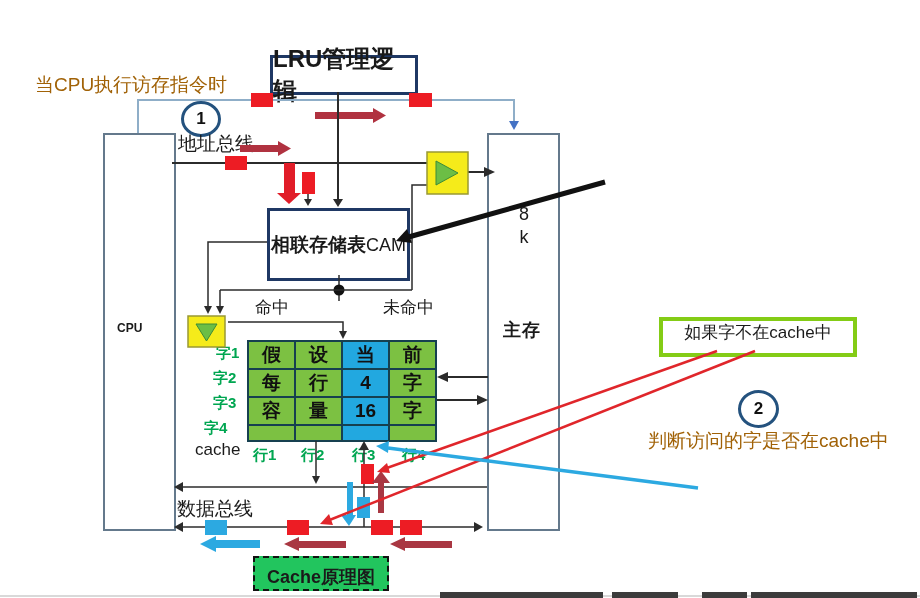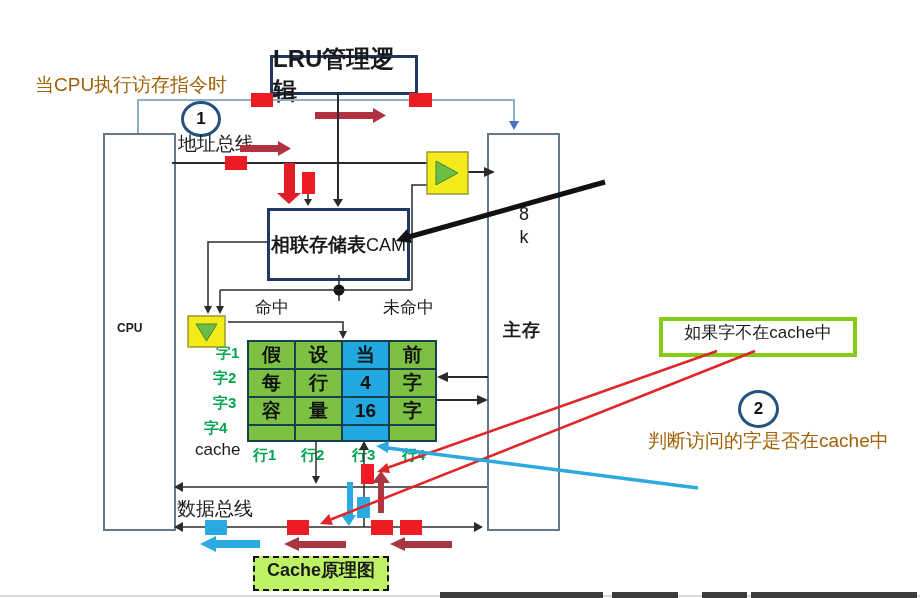--- a/index.html
+++ b/index.html
@@ -5,21 +5,21 @@
   html,body{margin:0;padding:0;background:#fff;}
   .stage{position:relative;width:920px;height:598px;background:#ffffff;overflow:hidden;
          font-family:"Liberation Sans","DejaVu Sans",sans-serif;color:#1a1a1a;}
   .abs{position:absolute;}
   .nowrap{white-space:nowrap;}
   
   .frame{border:2px solid #64798C;background:transparent;}
   .navybox{border:3px solid #1F3864;background:#fff;display:flex;align-items:center;justify-content:center;}
   .blackbox{border:2px solid #222;background:#fff;display:flex;align-items:center;justify-content:center;}
   .thinbox{border:4px solid #84cc16;background:#fff;display:flex;align-items:flex-start;justify-content:center;}
-  .dashedbox{border:2px dashed #111;background:#bef264;display:flex;align-items:flex-start;justify-content:center;}
+  .dashedbox{border:2px dashed #111;background:#22c55e;display:flex;align-items:flex-end;justify-content:center;}
   .circlenum{border:3px solid #24527E;border-radius:50%;background:#fff;
              display:flex;align-items:center;justify-content:center;font-weight:bold;font-size:17px;color:#111;}
   
   .b{font-weight:bold;}
   .stepblue{color:#a16207;}
   .greenlbl{color:#00A651;font-weight:bold;font-size:15px;}
   .t17{font-size:17px;} .t18{font-size:18px;} .t19{font-size:19px;} .t20{font-size:12px;}
   
   .ctable{display:grid;grid-template-columns:repeat(4,1fr);grid-template-rows:repeat(4,1fr);
           gap:2px;padding:2px;background:#164050;}

